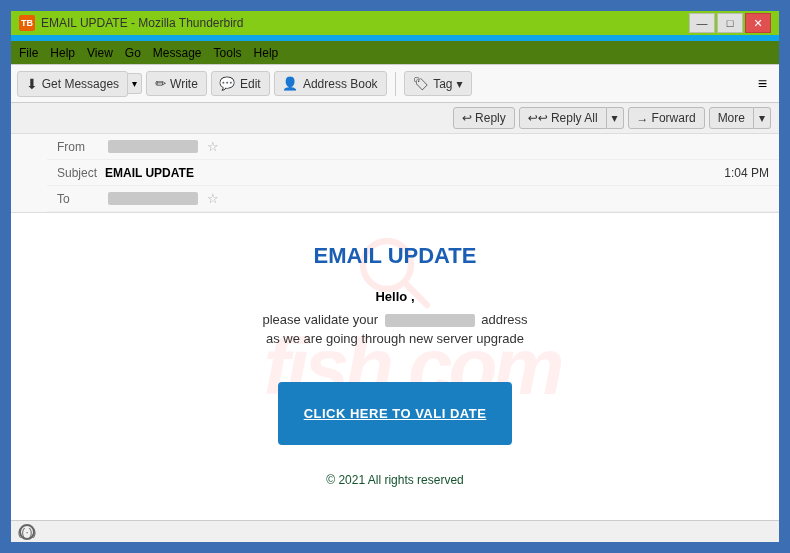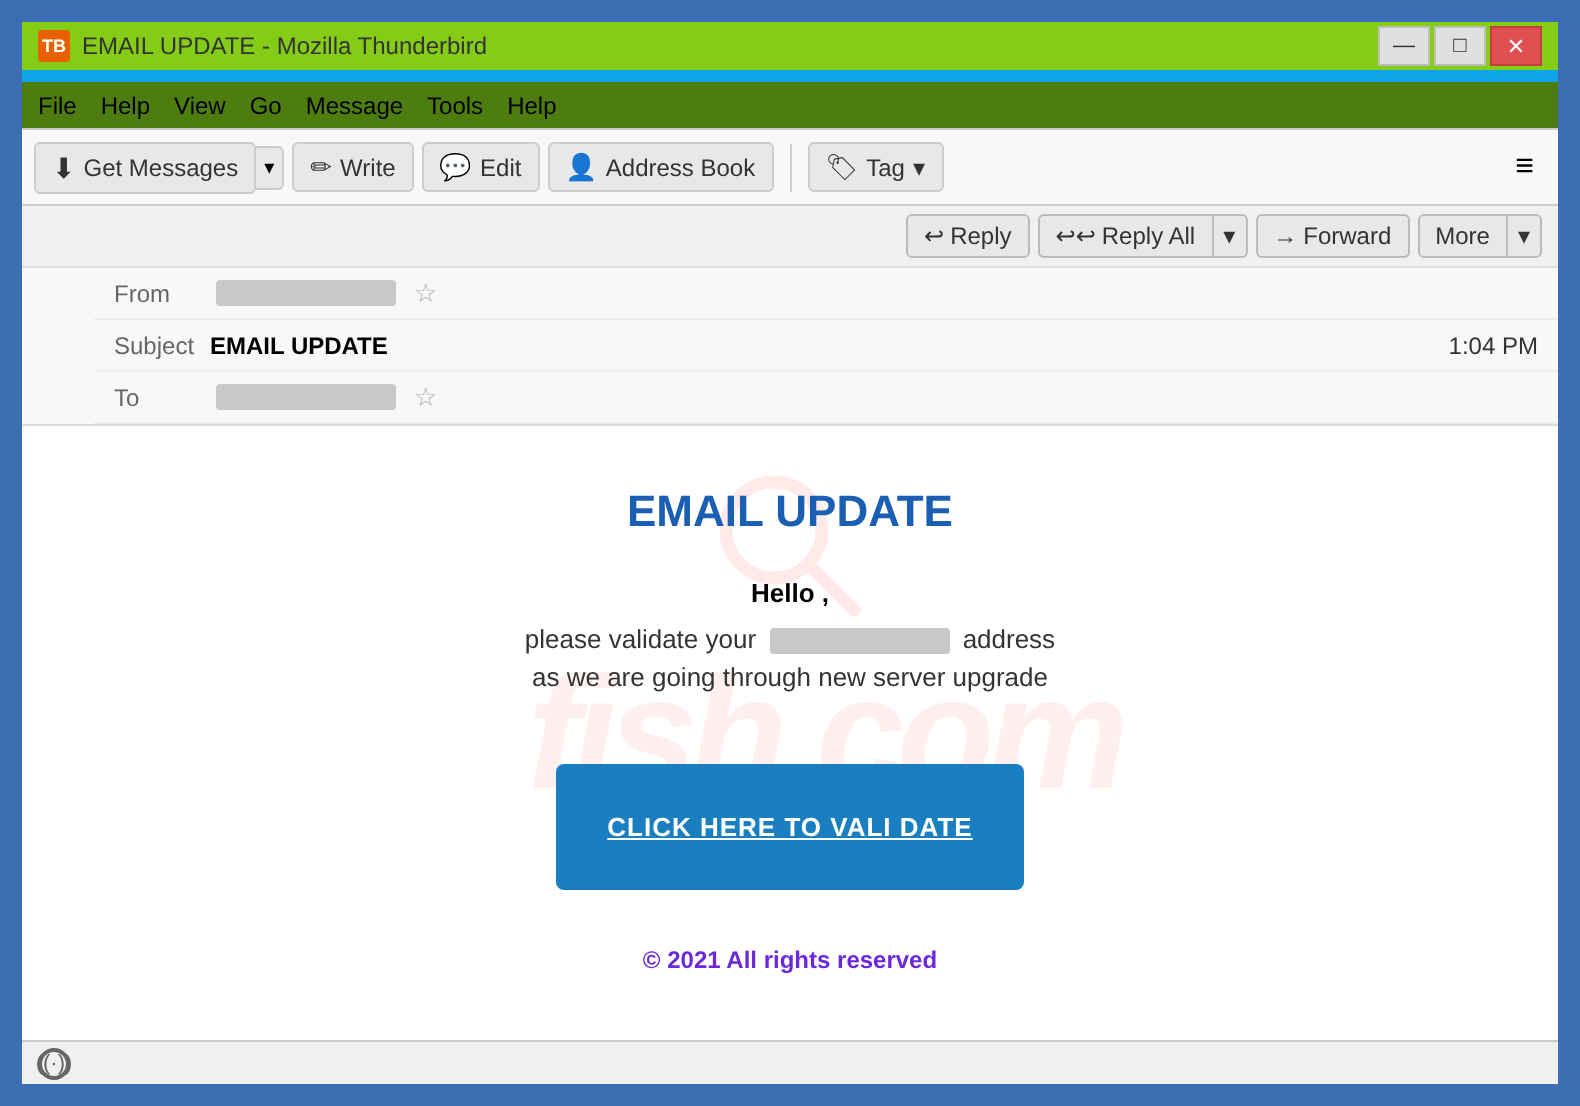--- a/index.html
+++ b/index.html
@@ -244,22 +244,22 @@
       border-radius: 4px;
       font-size: 13px;
       font-weight: bold;
       text-decoration: underline;
       cursor: pointer;
       letter-spacing: 0.5px;
     }
     .copyright {
       margin-top: 28px;
       font-size: 12px;
-      font-weight: bold;
-      color: #6d28d9;
+      font-weight: normal;
+      color: #14532d;
     }
     
     .status-bar {
       height: 22px;
       background: #f0f0f0;
       border-top: 1px solid #ccc;
       display: flex;
       align-items: center;
       padding: 0 8px;
       gap: 6px;

